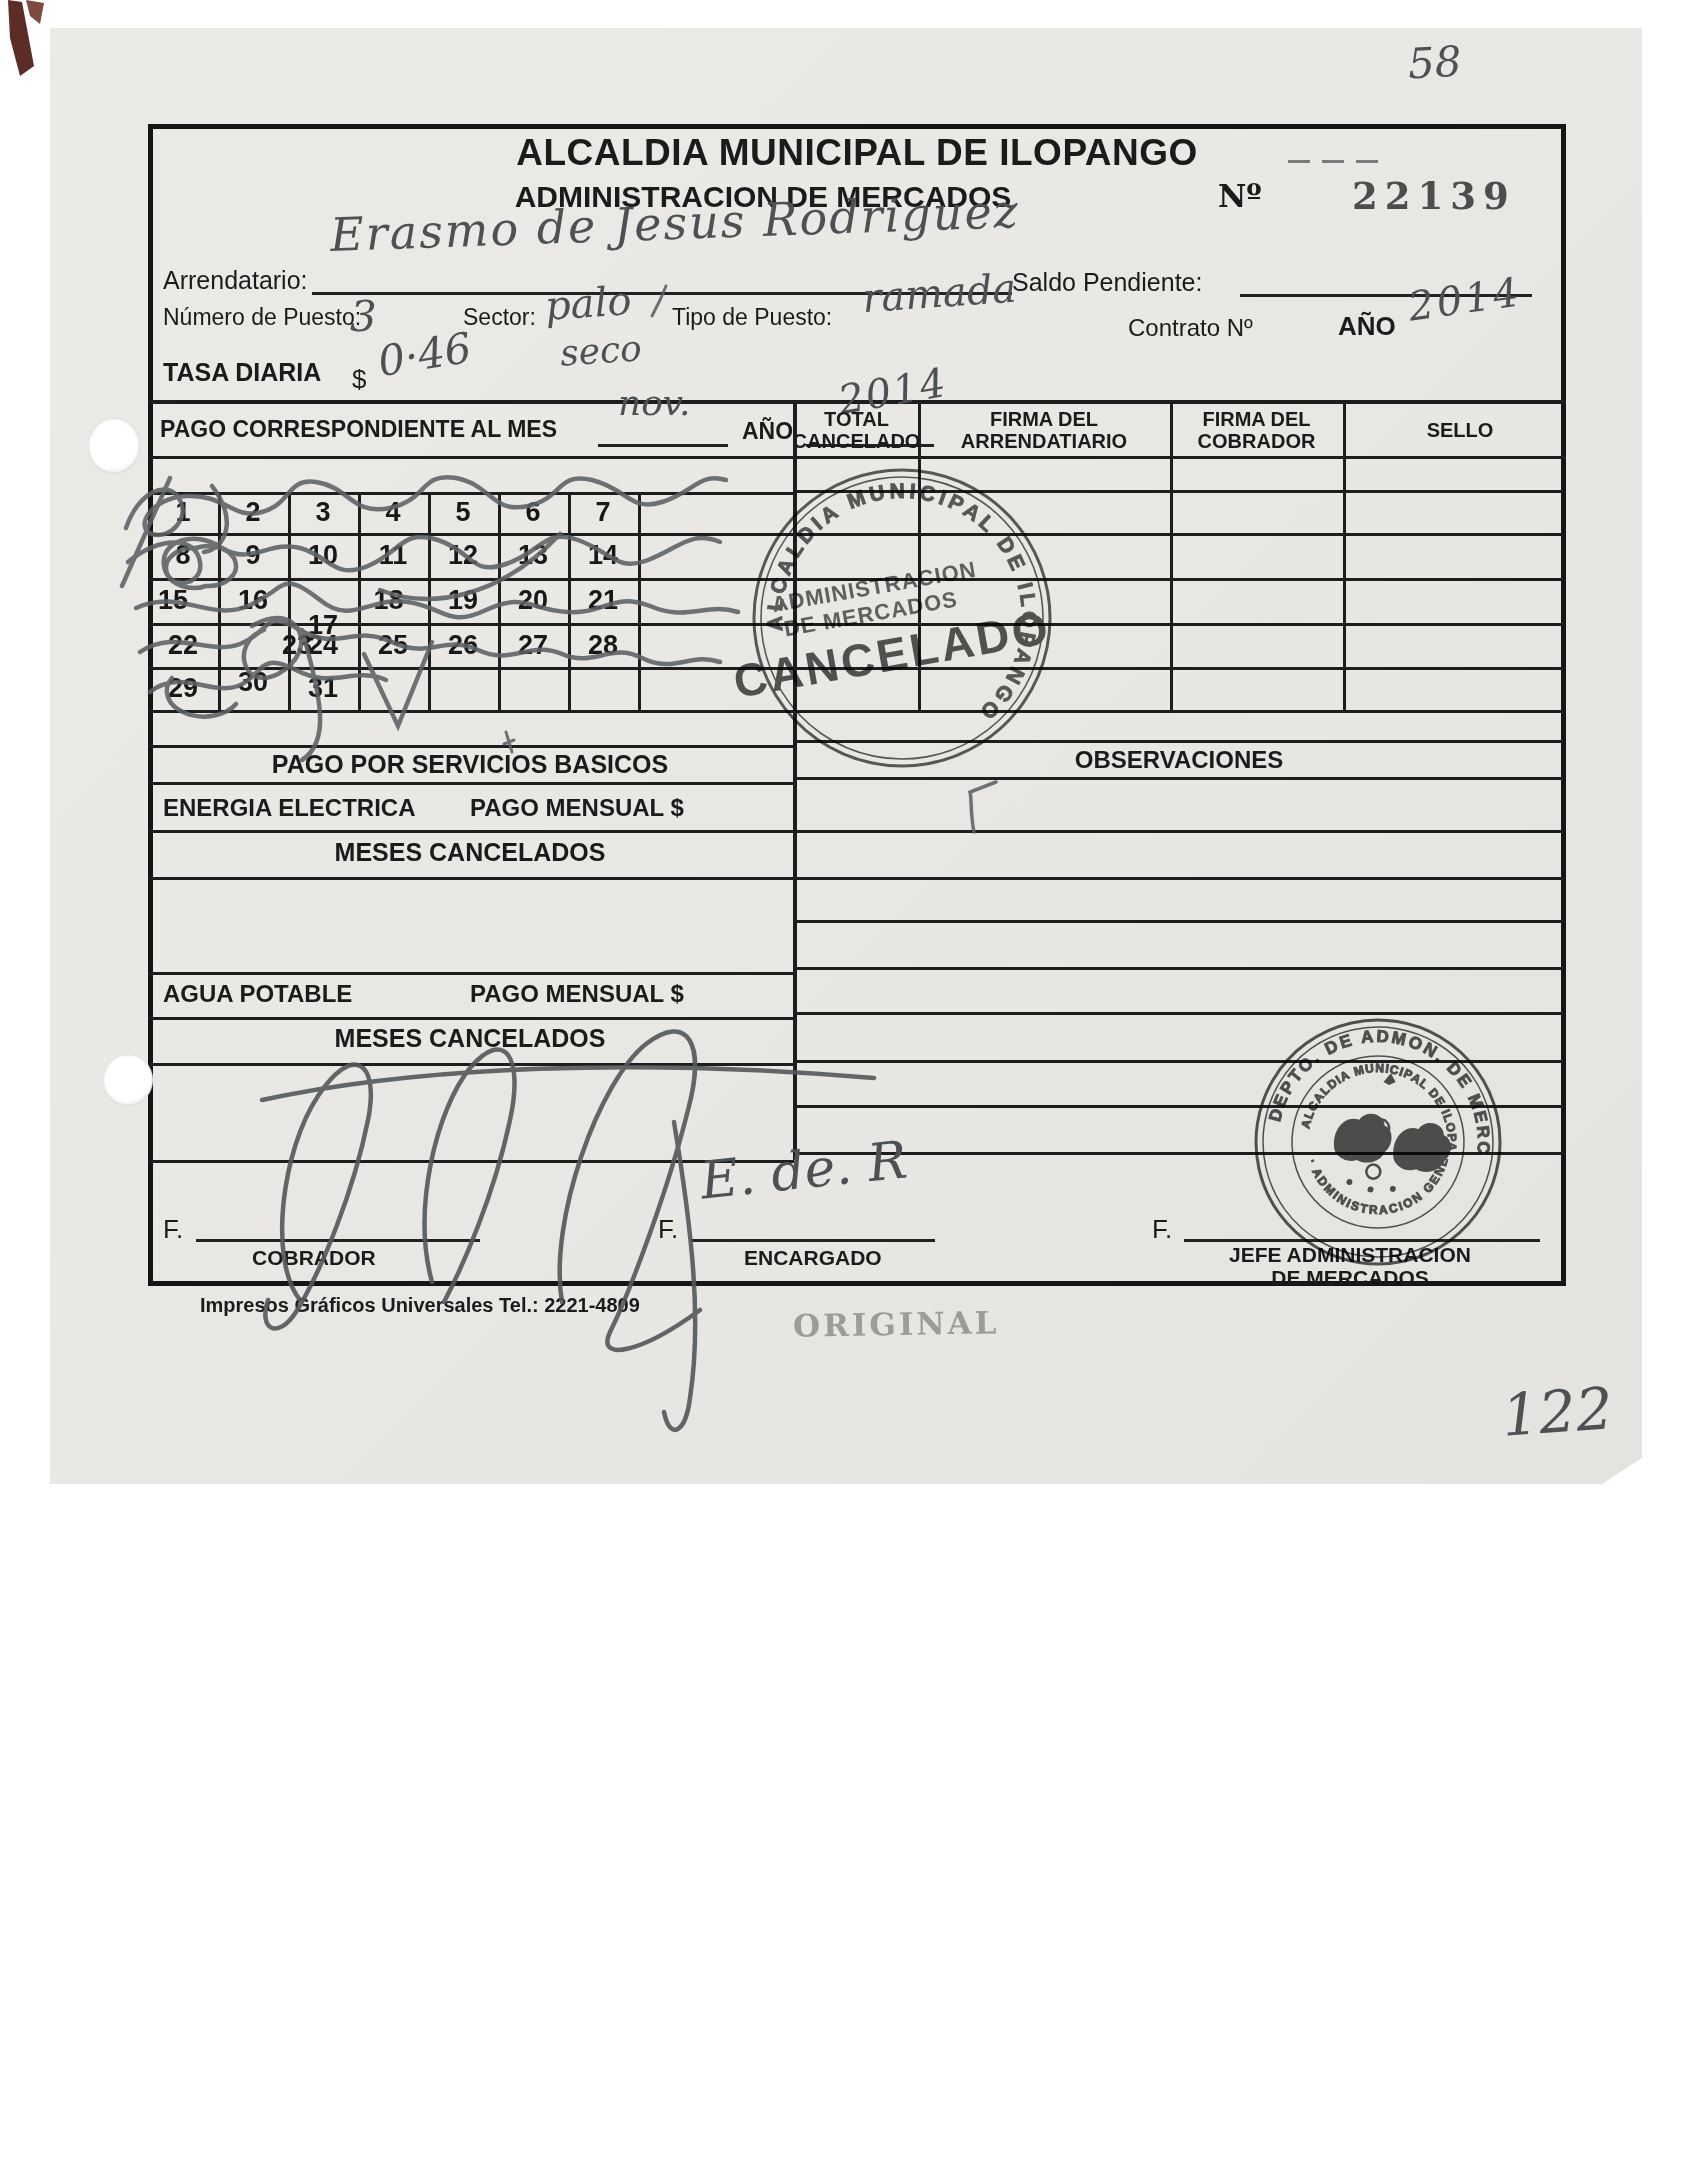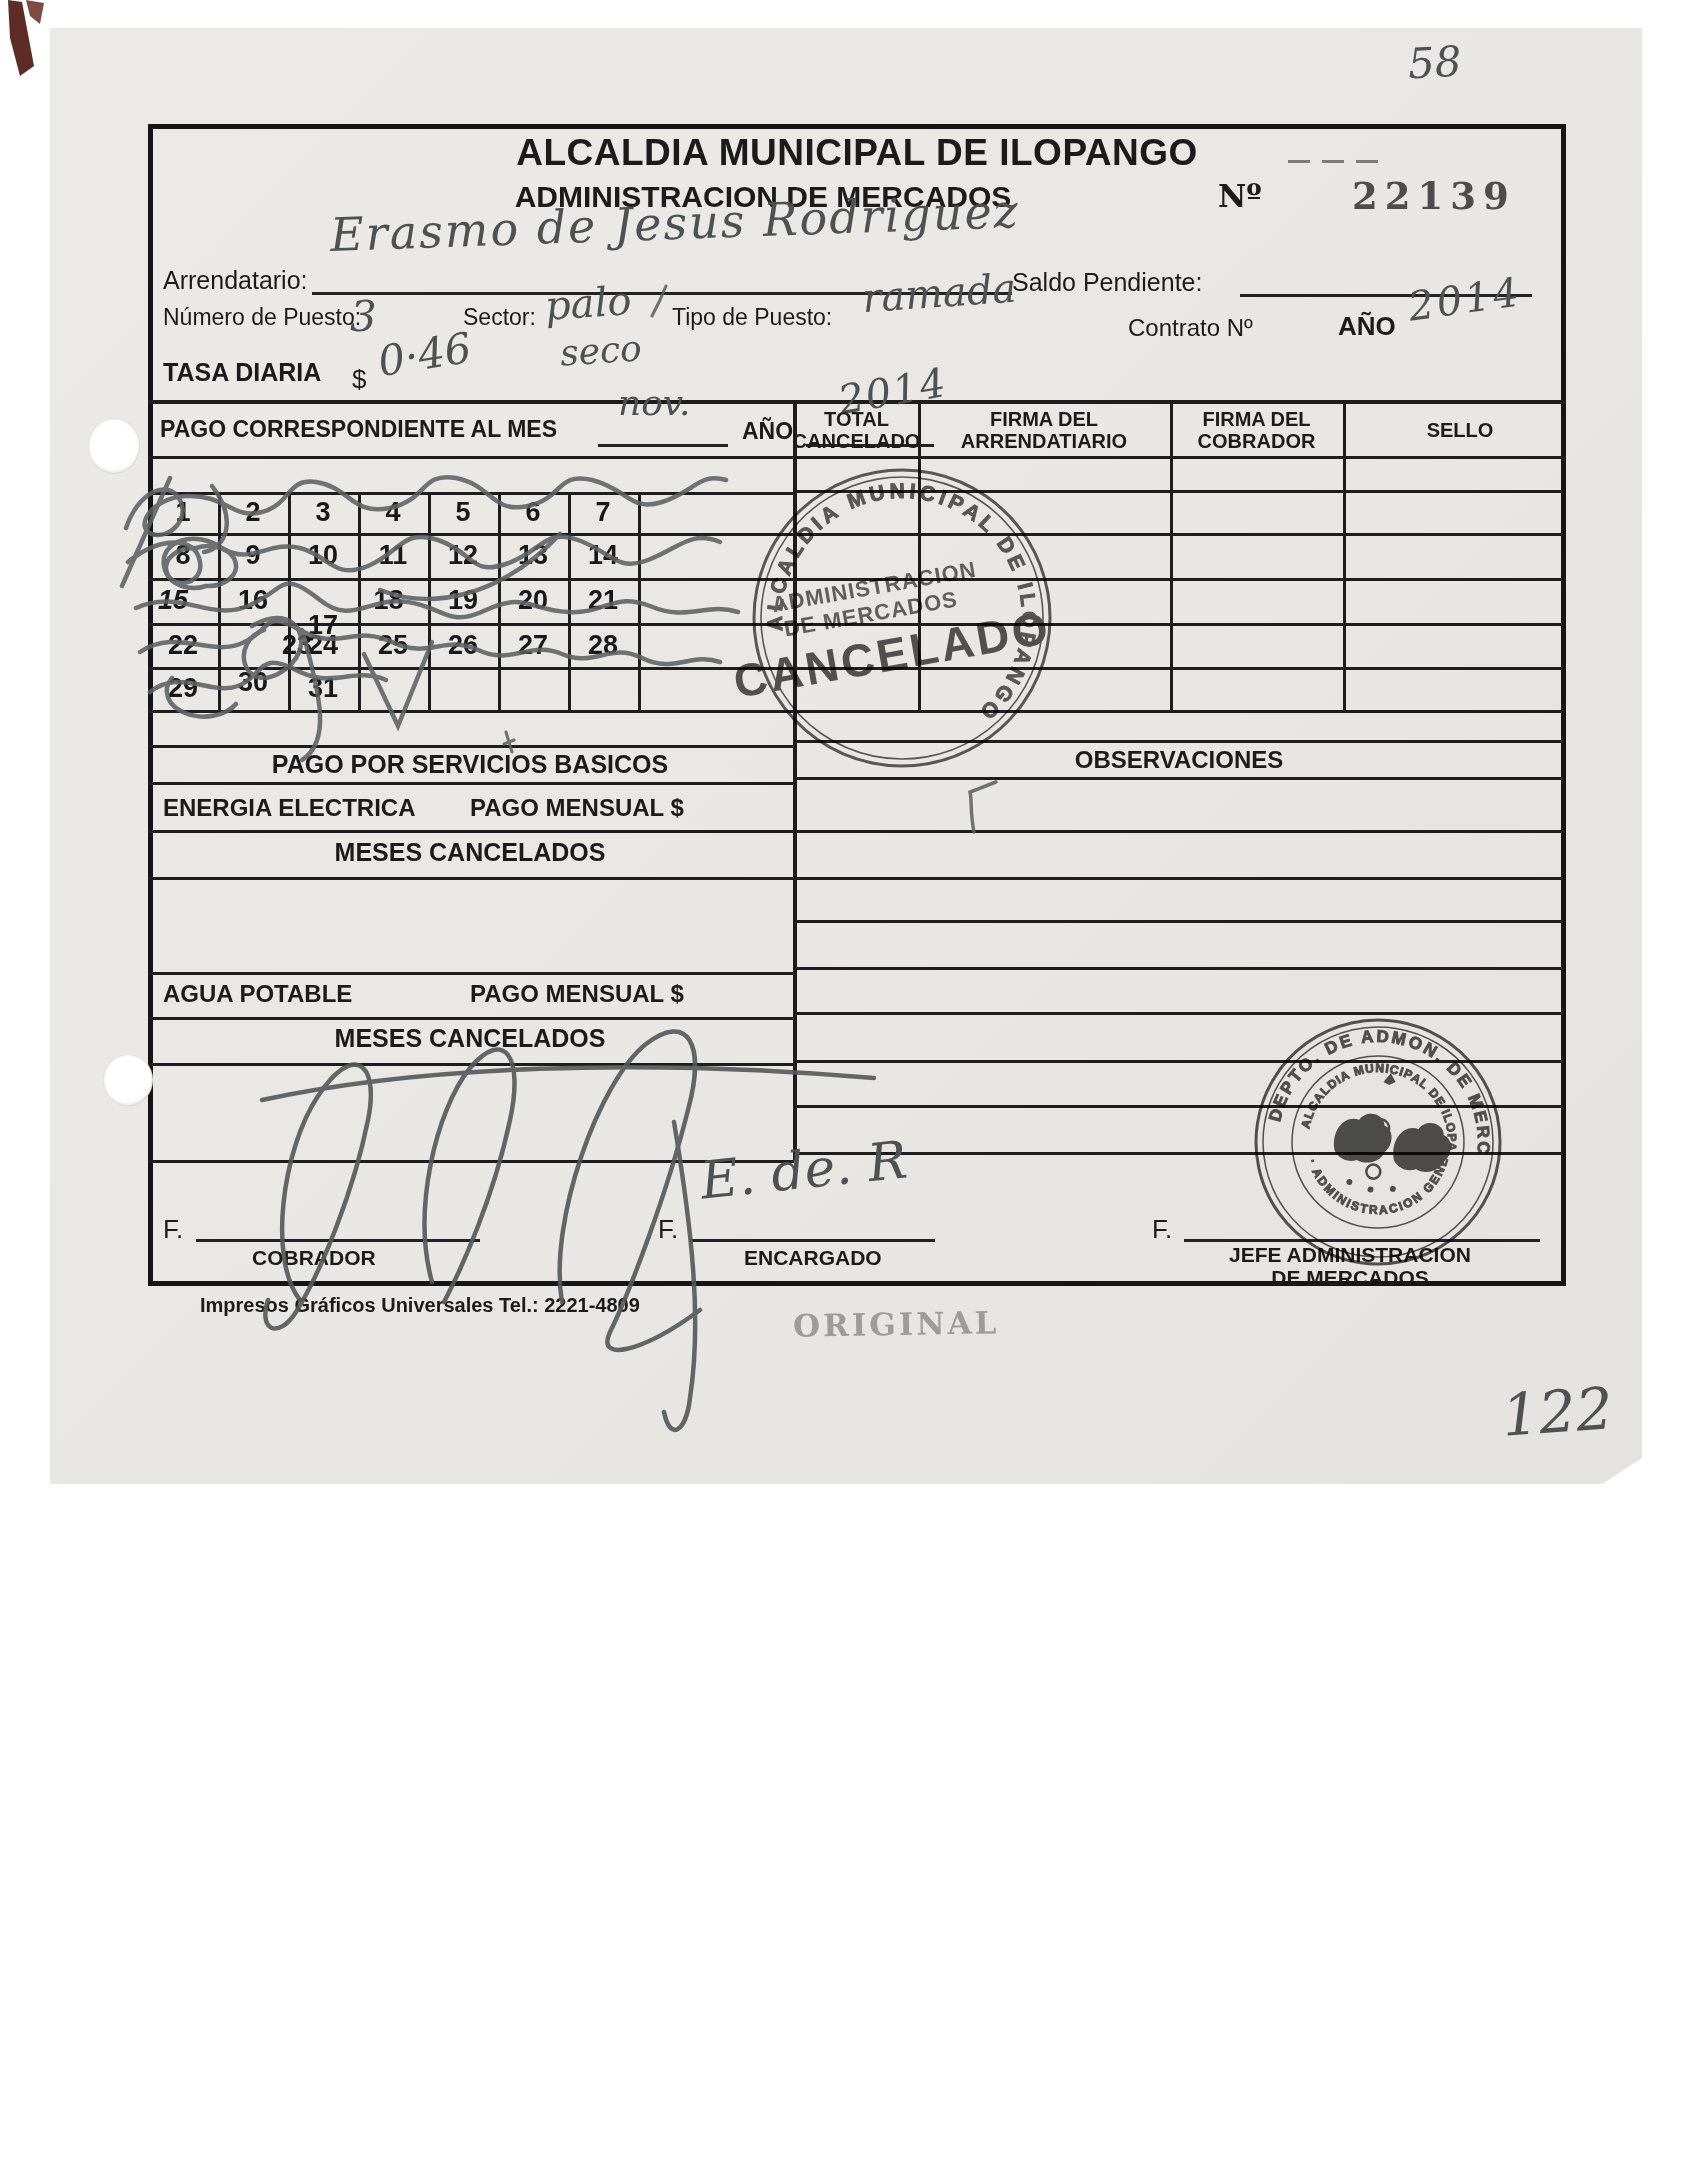--- a/index.html
+++ b/index.html
@@ -159,21 +159,21 @@
       <div class="daycell" style="left: 428px; top: 492px; width: 70px; height: 41px;">5</div>
       <div class="daycell" style="left: 498px; top: 492px; width: 70px; height: 41px;">6</div>
       <div class="daycell" style="left: 568px; top: 492px; width: 70px; height: 41px;">7</div>
       <div class="daycell" style="left: 148px; top: 533px; width: 70px; height: 45px;">8</div>
       <div class="daycell" style="left: 218px; top: 533px; width: 70px; height: 45px;">9</div>
       <div class="daycell" style="left: 288px; top: 533px; width: 70px; height: 45px;">10</div>
       <div class="daycell" style="left: 358px; top: 533px; width: 70px; height: 45px;">11</div>
       <div class="daycell" style="left: 428px; top: 533px; width: 70px; height: 45px;">12</div>
       <div class="daycell" style="left: 498px; top: 533px; width: 70px; height: 45px;">13</div>
       <div class="daycell" style="left: 568px; top: 533px; width: 70px; height: 45px;">14</div>
-      <div class="daycell" style="left: 148px; top: 578px; width: 50px; height: 45px; font-style: italic;">15</div>
+      <div class="daycell" style="left: 148px; top: 578px; width: 50px; height: 45px;">15</div>
       <div class="daycell" style="left: 218px; top: 578px; width: 70px; height: 45px;">16</div>
       <div class="daycell" style="left: 288px; top: 603px; width: 70px; height: 45px;">17</div>
       <div class="daycell" style="left: 358px; top: 578px; width: 61px; height: 45px;">18</div>
       <div class="daycell" style="left: 428px; top: 578px; width: 70px; height: 45px;">19</div>
       <div class="daycell" style="left: 498px; top: 578px; width: 70px; height: 45px;">20</div>
       <div class="daycell" style="left: 568px; top: 578px; width: 70px; height: 45px;">21</div>
       <div class="daycell" style="left: 148px; top: 623px; width: 70px; height: 44px;">22</div>
       <div class="daycell" style="left: 218px; top: 623px; width: 70px; height: 44px; padding-left: 44px;">23</div>
       <div class="daycell" style="left: 288px; top: 623px; width: 70px; height: 44px;">24</div>
       <div class="daycell" style="left: 358px; top: 623px; width: 70px; height: 44px;">25</div>

